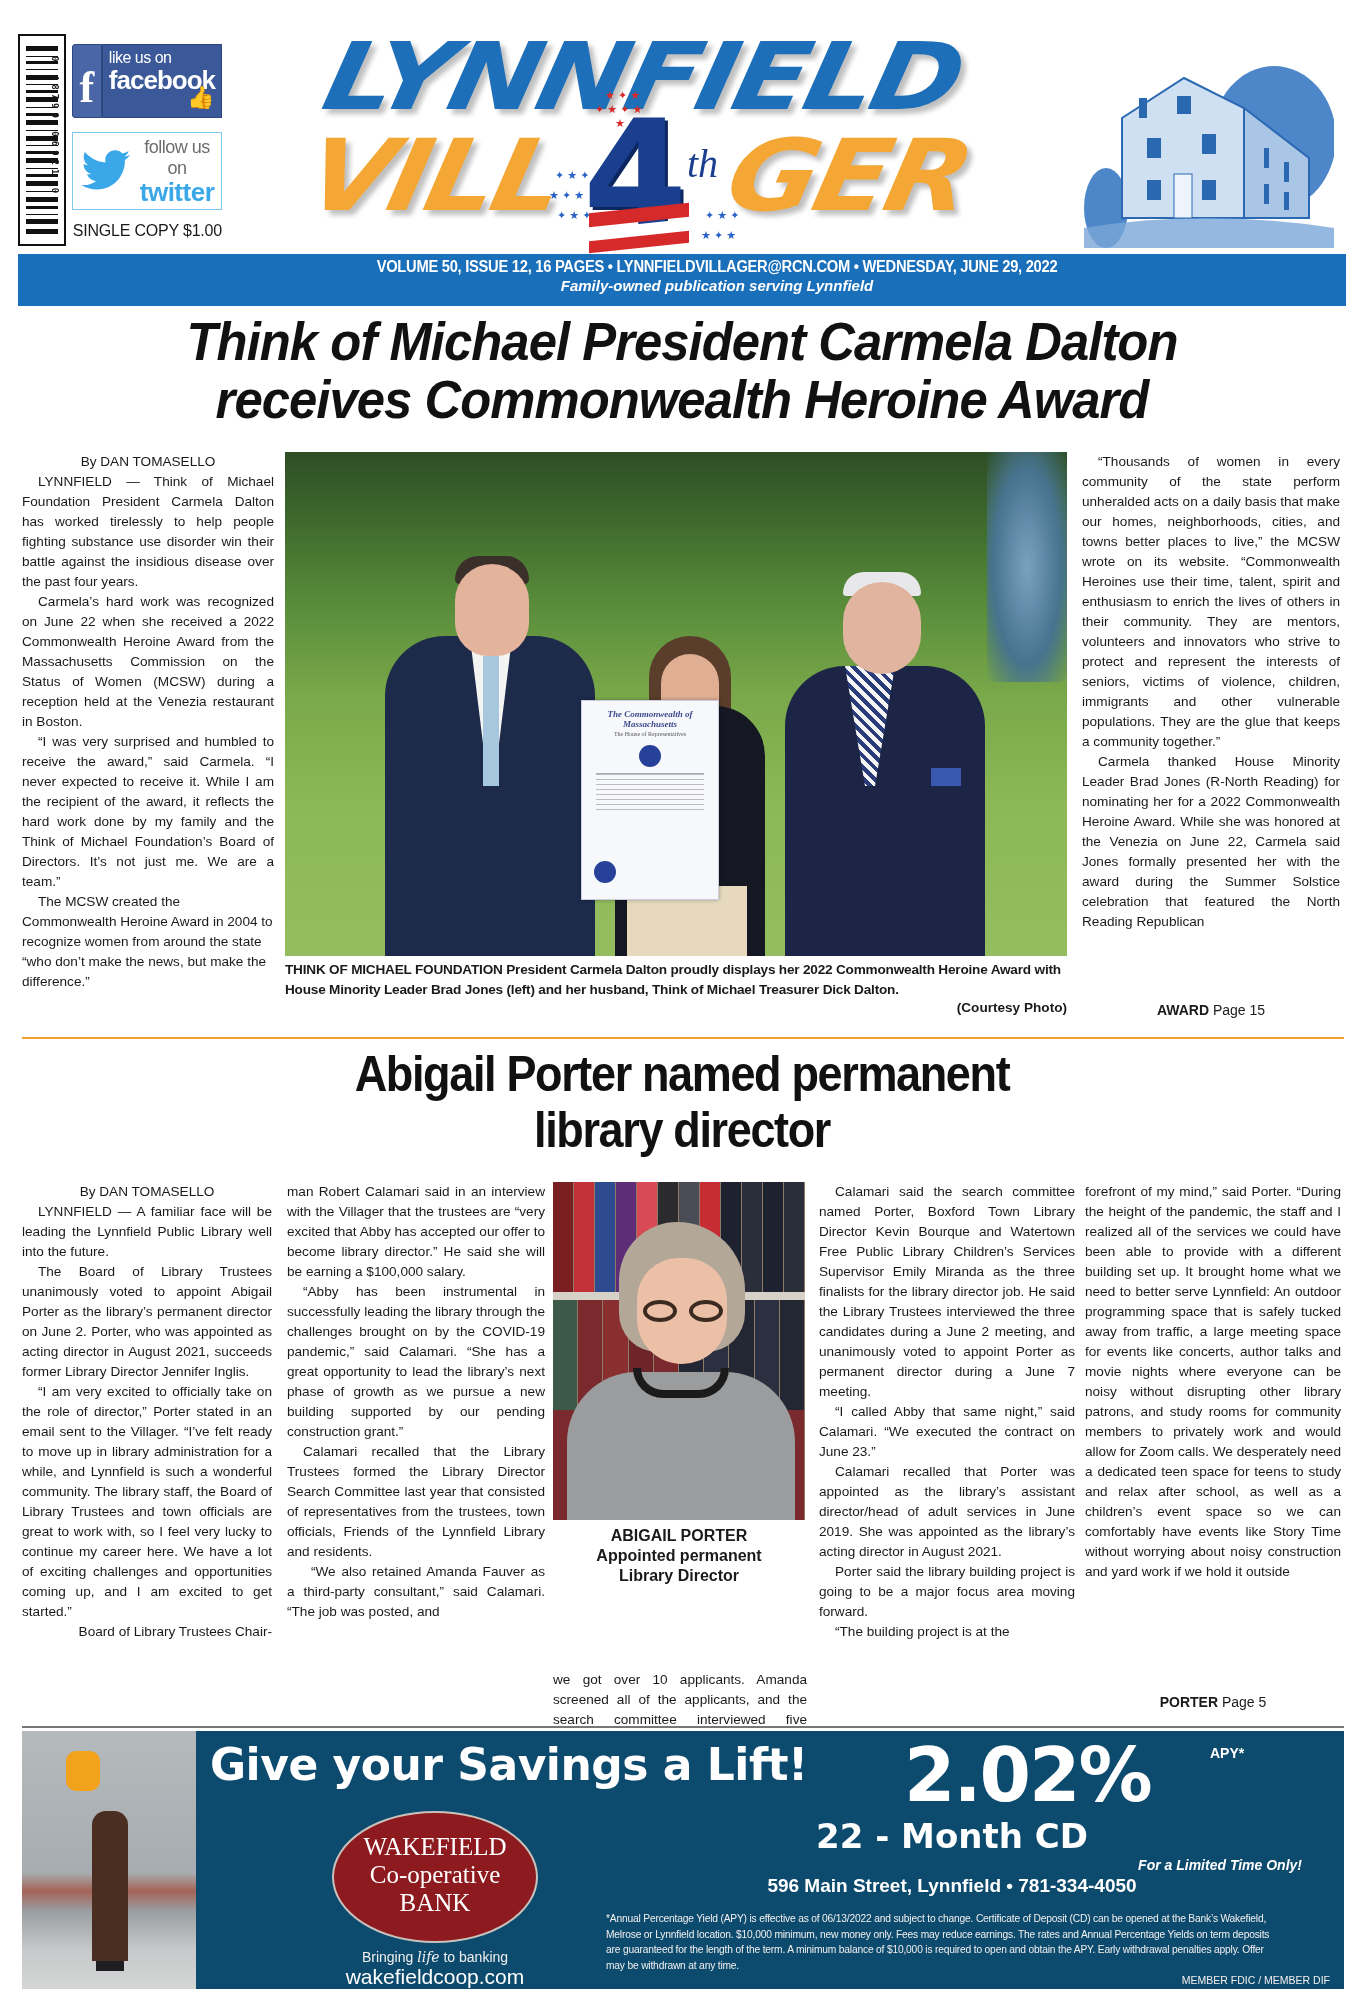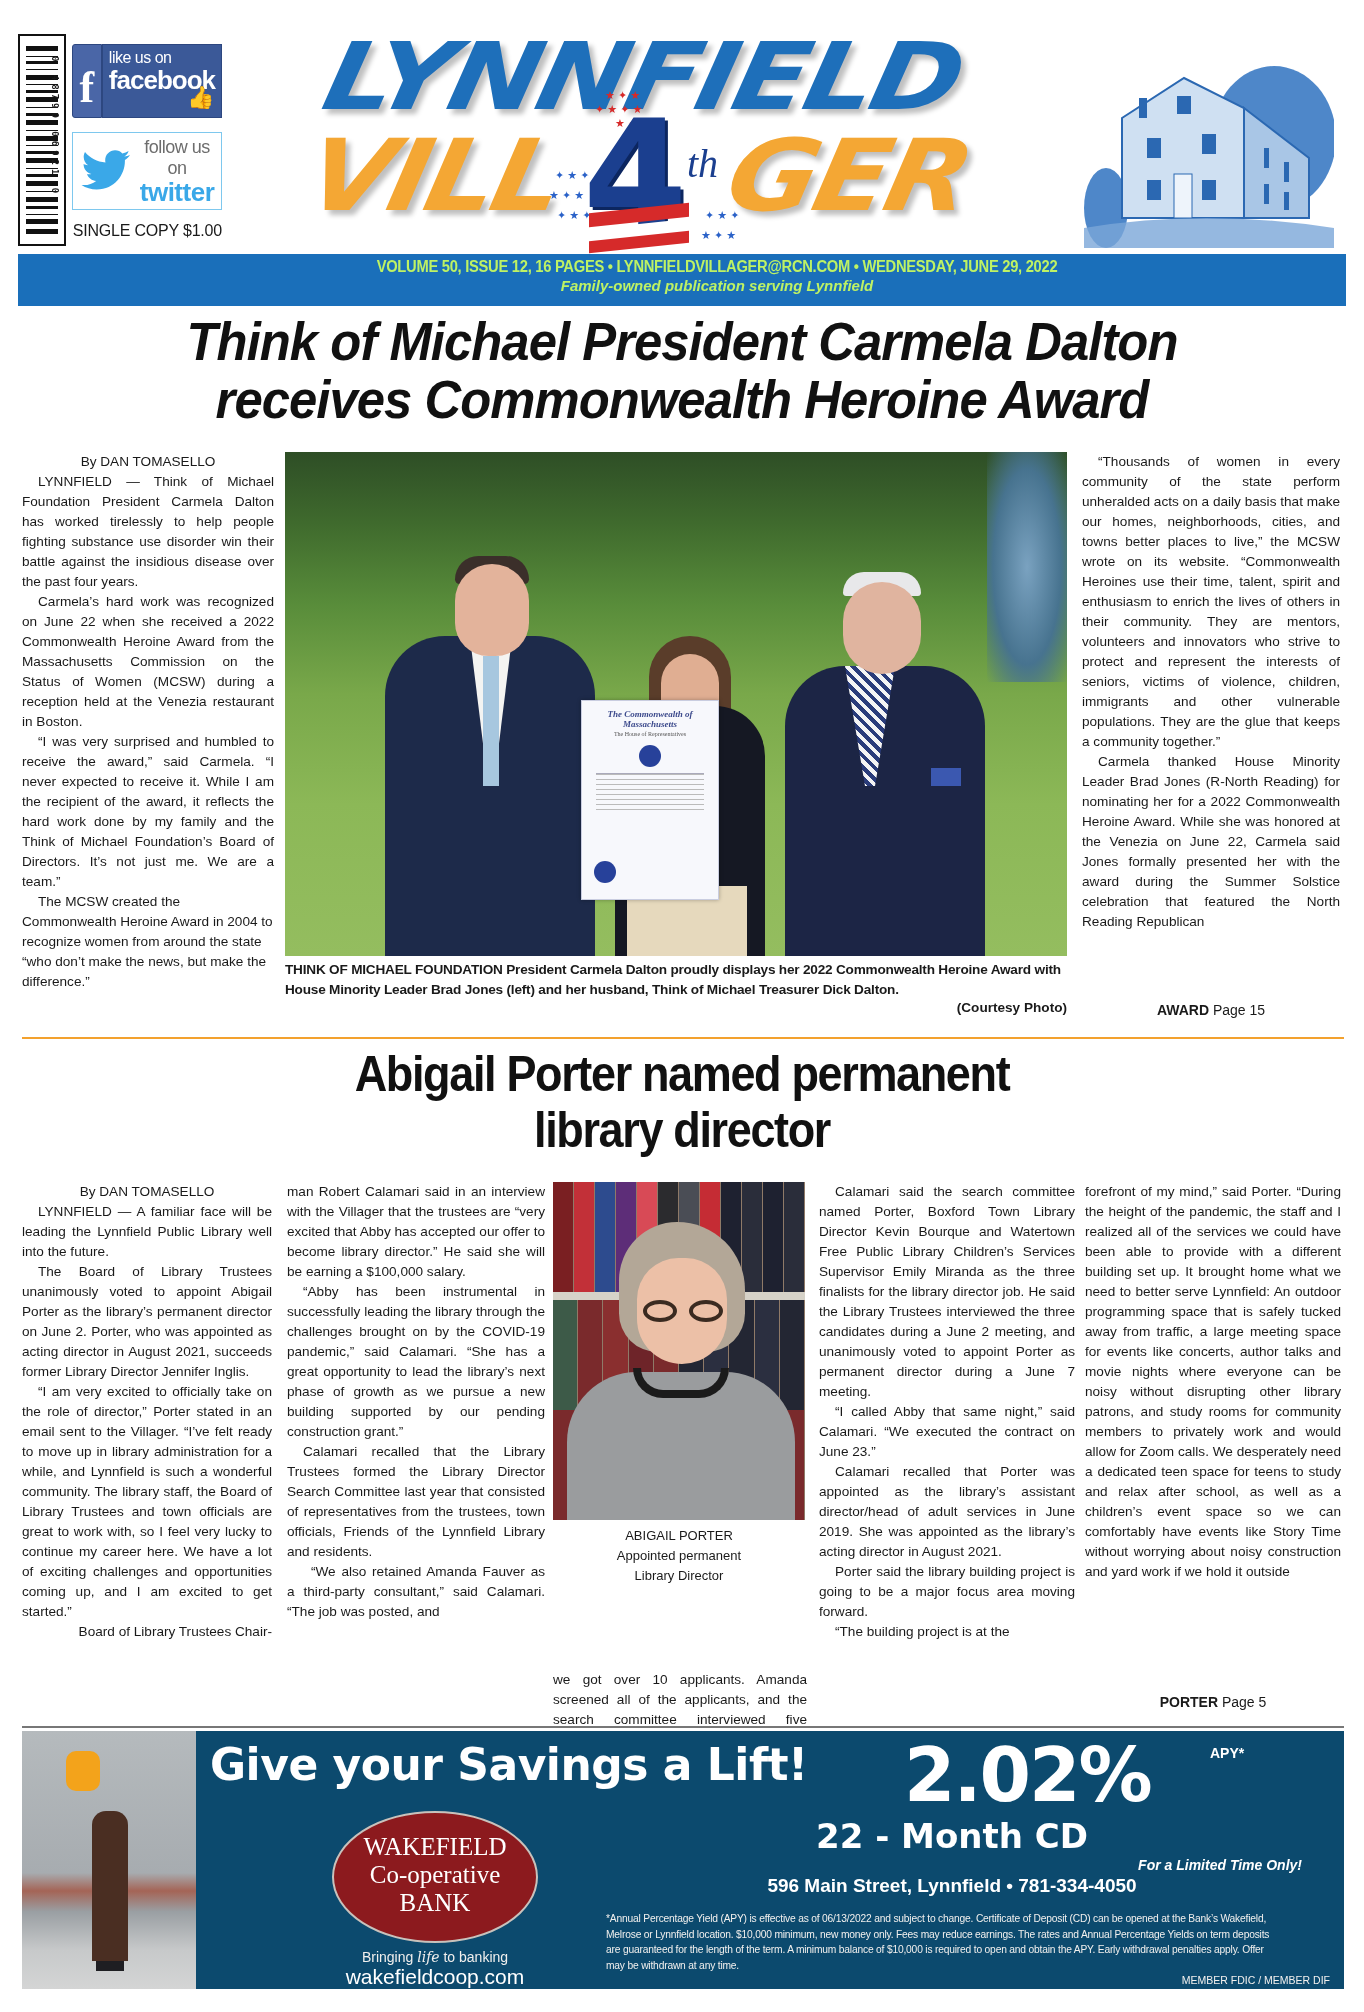--- a/index.html
+++ b/index.html
@@ -36,21 +36,21 @@
   .fourth .stripe1 { position: absolute; left: 34px; top: 118px; width: 100px; height: 14px; background: #d62a2a; transform: skewY(-6deg); }
   .fourth .stripe2 { position: absolute; left: 34px; top: 134px; width: 100px; height: 10px; background: #fff; transform: skewY(-6deg); }
   .fourth .stripe3 { position: absolute; left: 34px; top: 146px; width: 100px; height: 12px; background: #d62a2a; transform: skewY(-6deg); }
   .fourth .th { position: absolute; left: 132px; top: 50px; font: italic 40px "Liberation Serif", serif; color: #1b3f8f; }
   .fw { position: absolute; font-size: 11px; line-height: 1; }
   .fw.r { color: #d62a2a; }
   .fw.b { color: #2b62c8; }
 
   .building { position: absolute; left: 1084px; top: 58px; width: 250px; height: 190px; }
 
-  .banner { position: absolute; left: 18px; top: 254px; width: 1328px; height: 52px; background: #1a6fba; color: #bef264; text-align: center; padding-left: 190px; padding-right: 120px; }
+  .banner { position: absolute; left: 18px; top: 254px; width: 1328px; height: 52px; background: #1a6fba; color: #ffffff; text-align: center; padding-left: 190px; padding-right: 120px; }
   .banner .meta { font-family: "Liberation Sans", sans-serif; font-weight: bold; font-size: 16px; letter-spacing: -0.3px; padding-top: 4px; transform: scaleX(0.92); }
   .banner .tag { font-style: italic; font-weight: bold; font-size: 15px; margin-top: 1px; }
 
   
   .headline1 { position: absolute; left: 0; width: 1364px; top: 312px; text-align: center; font-family: "Liberation Sans", sans-serif; font-weight: bold; font-style: italic; font-size: 54px; line-height: 58px; letter-spacing: -1px; color: #111; transform: scaleX(0.94); }
 
   .col { position: absolute; font-size: 13.6px; line-height: 20px; text-align: justify; font-family: "Liberation Sans", sans-serif; color: #1a1a1a; }
   .col p { text-indent: 16px; }
   .byline { font-weight: normal; text-align: center; text-indent: 0 !important; }
   .col1a { left: 22px; top: 452px; width: 252px; }
@@ -101,21 +101,21 @@
   .shelf { position: absolute; left: 0; width: 100%; height: 110px; display: flex; }
   .shelf .book { flex: 1; margin-right: 1px; }
   .shelf-bar { position: absolute; left: 0; width: 100%; height: 8px; background: #d6d2c8; }
   .ap-hair { position: absolute; left: 66px; top: 40px; width: 126px; height: 130px; background: #b3a797; border-radius: 60px 70px 40px 40px; }
   .ap-face { position: absolute; left: 84px; top: 76px; width: 90px; height: 106px; background: #ecc0a7; border-radius: 44px 44px 48px 48px; }
   .ap-glasses { position: absolute; left: 90px; top: 118px; width: 80px; height: 22px; display: flex; justify-content: space-between; }
   .ap-glasses span { width: 34px; height: 22px; border: 4px solid #3a2a20; border-radius: 50%; }
   .ap-body { position: absolute; left: 14px; top: 190px; width: 228px; height: 160px; background: #9a9c9e; border-radius: 70px 70px 0 0; }
   .ap-collar { position: absolute; left: 80px; top: 186px; width: 96px; height: 30px; border: 8px solid #1b1b1b; border-top: none; border-radius: 0 0 50px 50px; }
 
-  .caption2 { position: absolute; left: 553px; top: 1526px; width: 252px; text-align: center; font-weight: normal; font-size: 13px; line-height: 20px; }
+  .caption2 { position: absolute; left: 553px; top: 1526px; width: 252px; text-align: center; font-weight: bold; font-size: 16px; line-height: 20px; }
   .jump2 { position: absolute; left: 1085px; top: 1694px; width: 256px; }
 
   .rule-gray { position: absolute; left: 22px; top: 1726px; width: 1322px; height: 2px; background: #777; }
 
   
   .ad { position: absolute; left: 22px; top: 1731px; width: 1322px; height: 258px; background: #0c4a6e; overflow: hidden; }
   .ad-photo { position: absolute; left: 0; top: 0; width: 174px; height: 258px; background: linear-gradient(180deg,#b5babd 0%,#a7acb0 55%,#a46456 62%,#9a9fa3 70%,#c7c9ca 85%,#d4d5d5 100%); }
   .ad-photo .man { position: absolute; left: 70px; top: 80px; width: 36px; height: 150px; background: #4a2e22; border-radius: 14px 14px 0 0; }
   .ad-photo .legs { position: absolute; left: 74px; top: 150px; width: 28px; height: 90px; background: #1e1e22; }
   .ad-photo .kid { position: absolute; left: 44px; top: 20px; width: 34px; height: 40px; background: #f3a31b; border-radius: 10px; }

